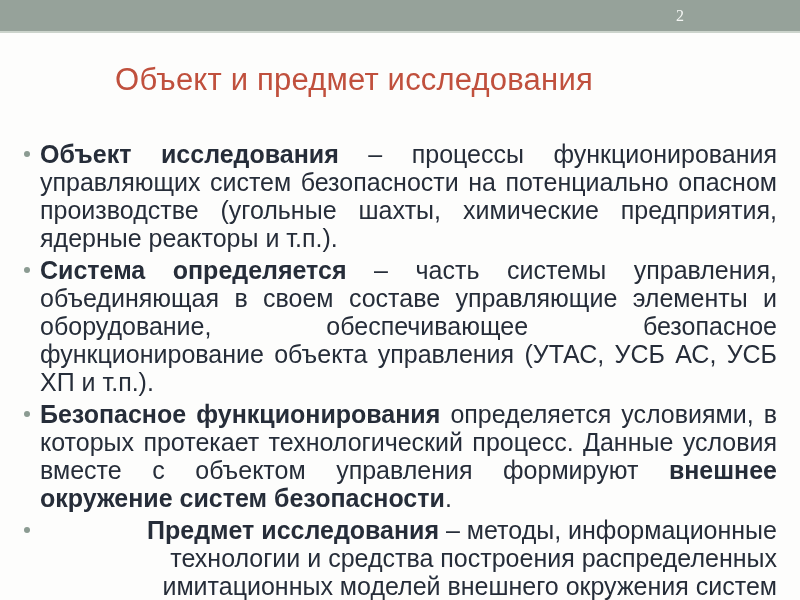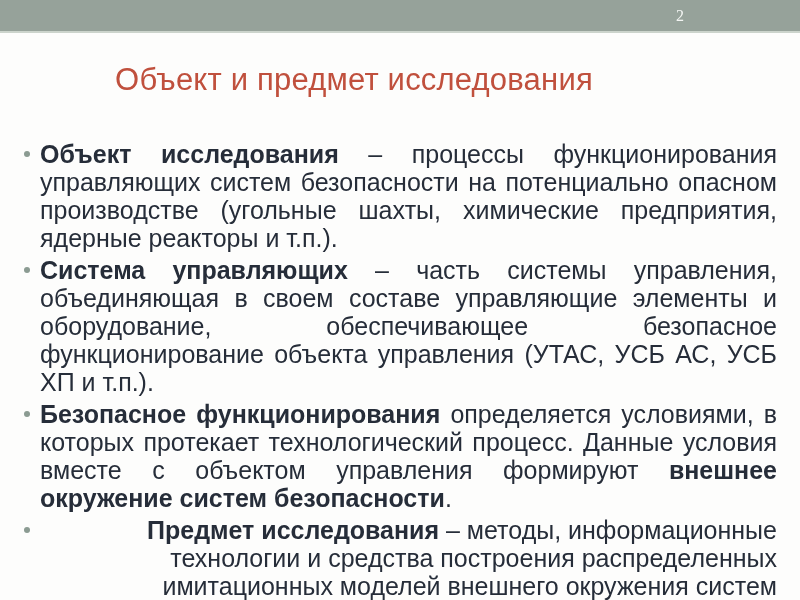--- a/index.html
+++ b/index.html
@@ -93,21 +93,21 @@
 
   <ul class="content">
 
     <li class="bullet justify">
       <span class="dot"></span>
       <span class="b">Объект исследования</span><span> – процессы функционирования управляющих систем безопасности на потенциально опасном производстве (угольные шахты, химические предприятия, ядерные реакторы и т.п.).</span>
     </li>
 
     <li class="bullet justify">
       <span class="dot"></span>
-      <span class="b">Система управляющих</span><span> – часть системы управления, объединяющая в своем составе управляющие элементы и оборудование, обеспечивающее безопасное функционирование объекта управления (УТАС, УСБ АС, УСБ ХП и т.п.).</span>
+      <span class="b">Система определяется</span><span> – часть системы управления, объединяющая в своем составе управляющие элементы и оборудование, обеспечивающее безопасное функционирование объекта управления (УТАС, УСБ АС, УСБ ХП и т.п.).</span>
     </li>
 
     <li class="bullet justify">
       <span class="dot"></span>
       <span class="b">Безопасное функционирования</span><span> определяется условиями, в которых протекает технологический процесс. Данные условия вместе с объектом управления формируют </span><span class="b">внешнее окружение систем безопасности</span><span>.</span>
     </li>
 
     <li class="bullet left">
       <span class="dot"></span>
       <span class="b">Предмет исследования</span><span> – методы, информационные технологии и средства построения распределенных имитационных моделей внешнего окружения систем безопасности.</span>

